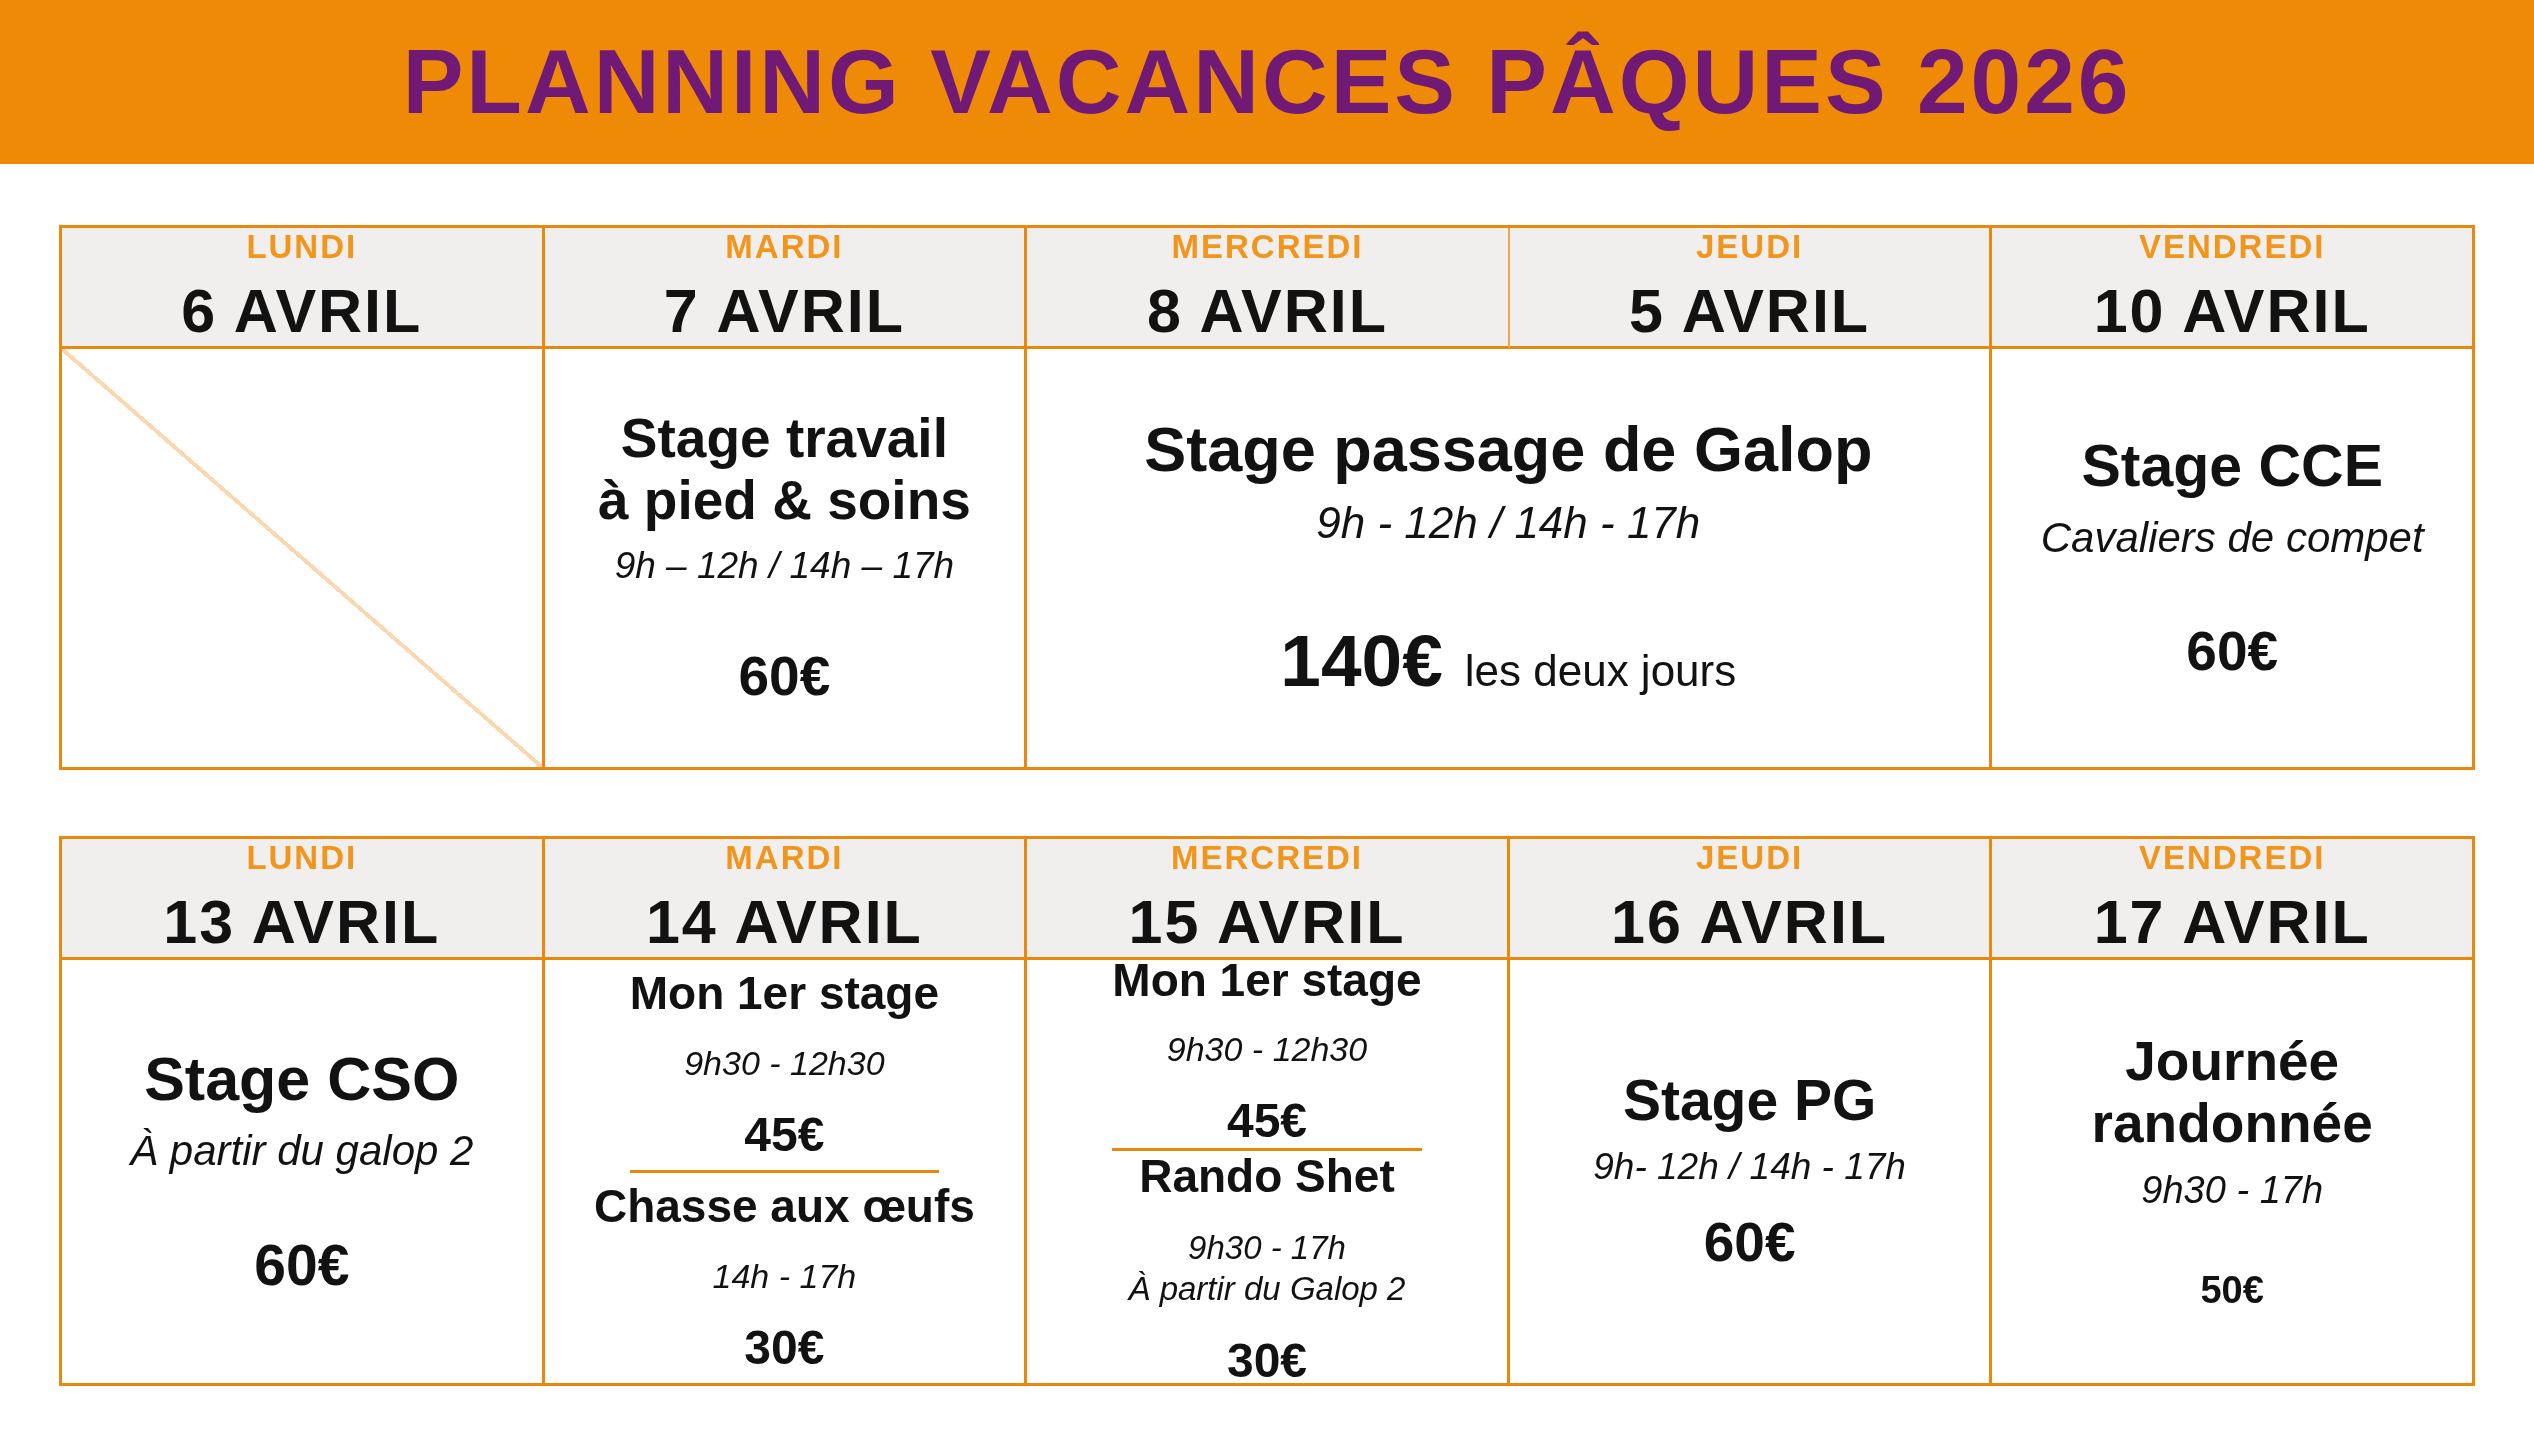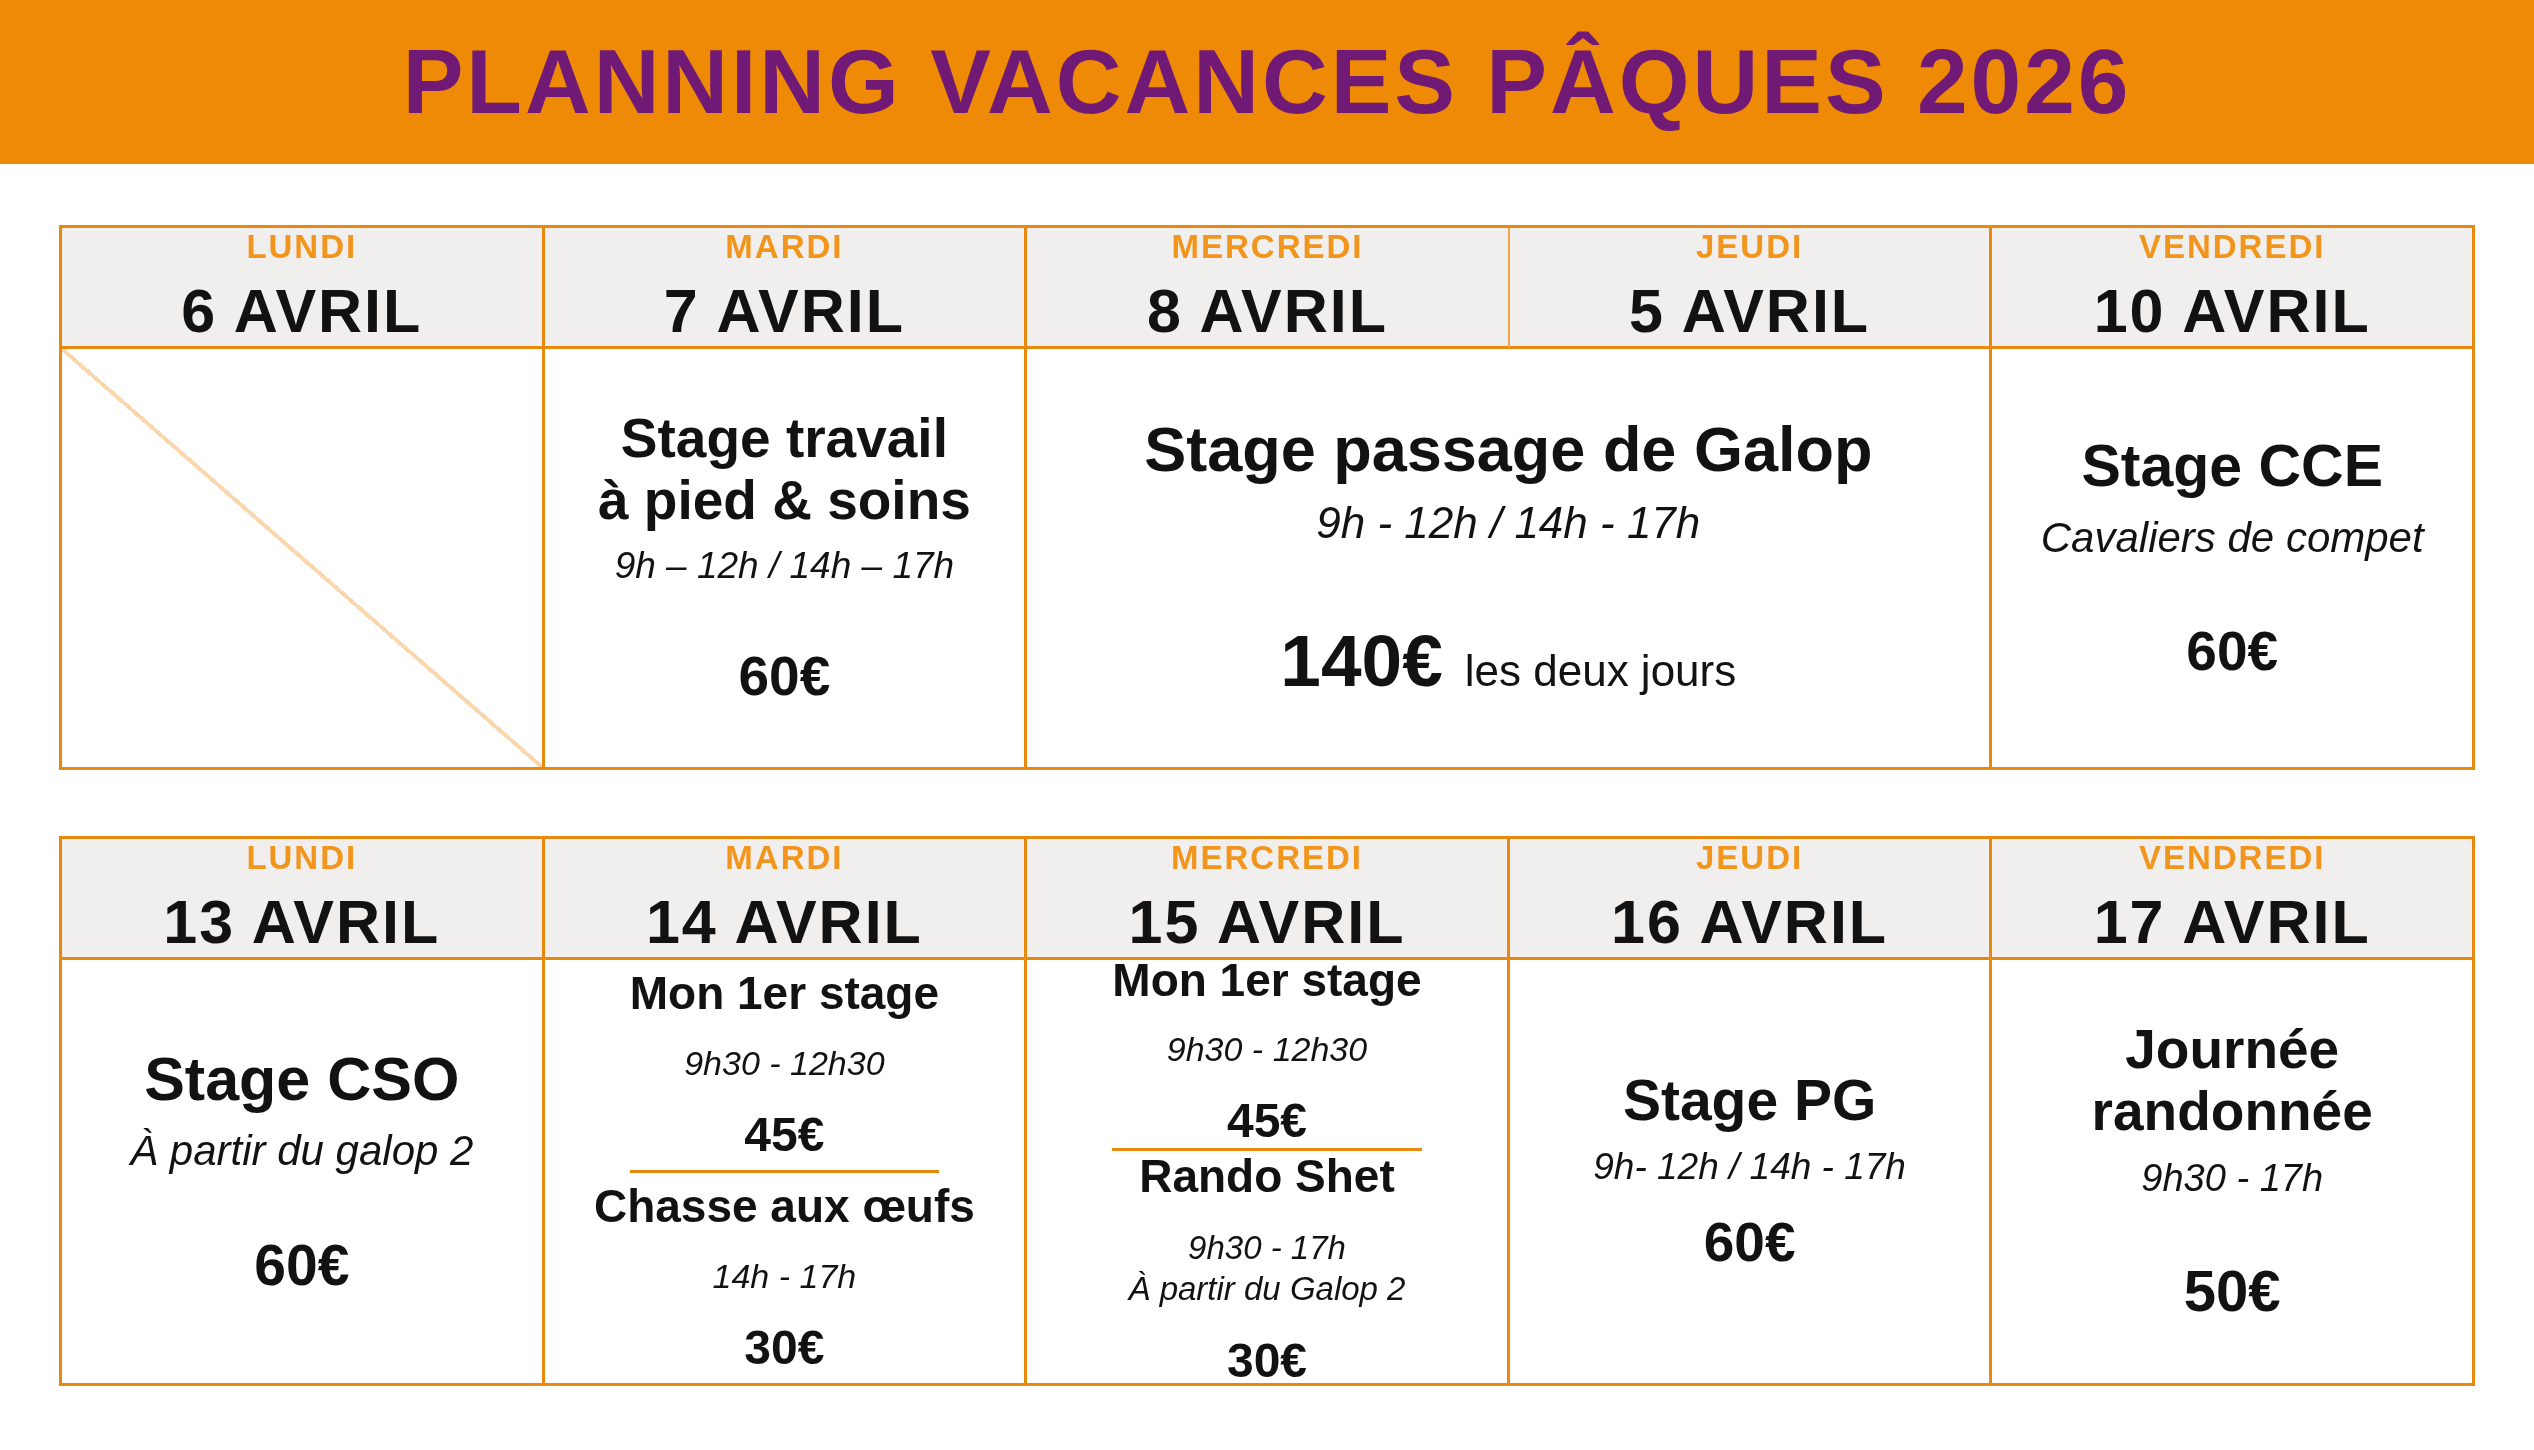--- a/index.html
+++ b/index.html
@@ -38,21 +38,21 @@
   .span2{grid-column:span 2;}
   .ev-title{font-weight:700;white-space:pre-line;line-height:1.12;}
   .ev-hours,.ev-note{font-style:italic;}
   .ev-price{font-weight:700;}
   
   .t-56{font-size:55px;} .t-64{font-size:63px;} .t-60{font-size:59px;}
   .t-62{font-size:61px;} .t-46{font-size:46px;text-align:center;} .t-58{font-size:57px;}
   .h-44{font-size:44px;} .h-42{font-size:42px;} .h-40{font-size:37px;}
   .h-38{font-size:38px;} .h-34{font-size:34px;} .h-33{font-size:33px;line-height:1.25;}
   .p-74{font-size:73px;} .p-58{font-size:57px;} .p-56{font-size:55px;}
-  .p-52{font-size:58px;} .p-48{font-size:48px;}
+  .p-52{font-size:38px;} .p-48{font-size:48px;}
   .mt-s{margin-top:14px;} .mt-l{margin-top:57px;} .mt-xl{margin-top:71px;}
   .mt-xs{margin-top:24px;} .mt-m{margin-top:22px;}
   .price-row{display:flex;align-items:baseline;gap:22px;}
   .price-note{font-size:44px;font-weight:400;}
   .split{display:flex;flex-direction:column;padding:0;}
   .half{flex:1;display:flex;flex-direction:column;align-items:center;justify-content:center;text-align:center;}
   .half-top{border-bottom:3px solid var(--bd);}
 </style>
 </head>
 <body>

